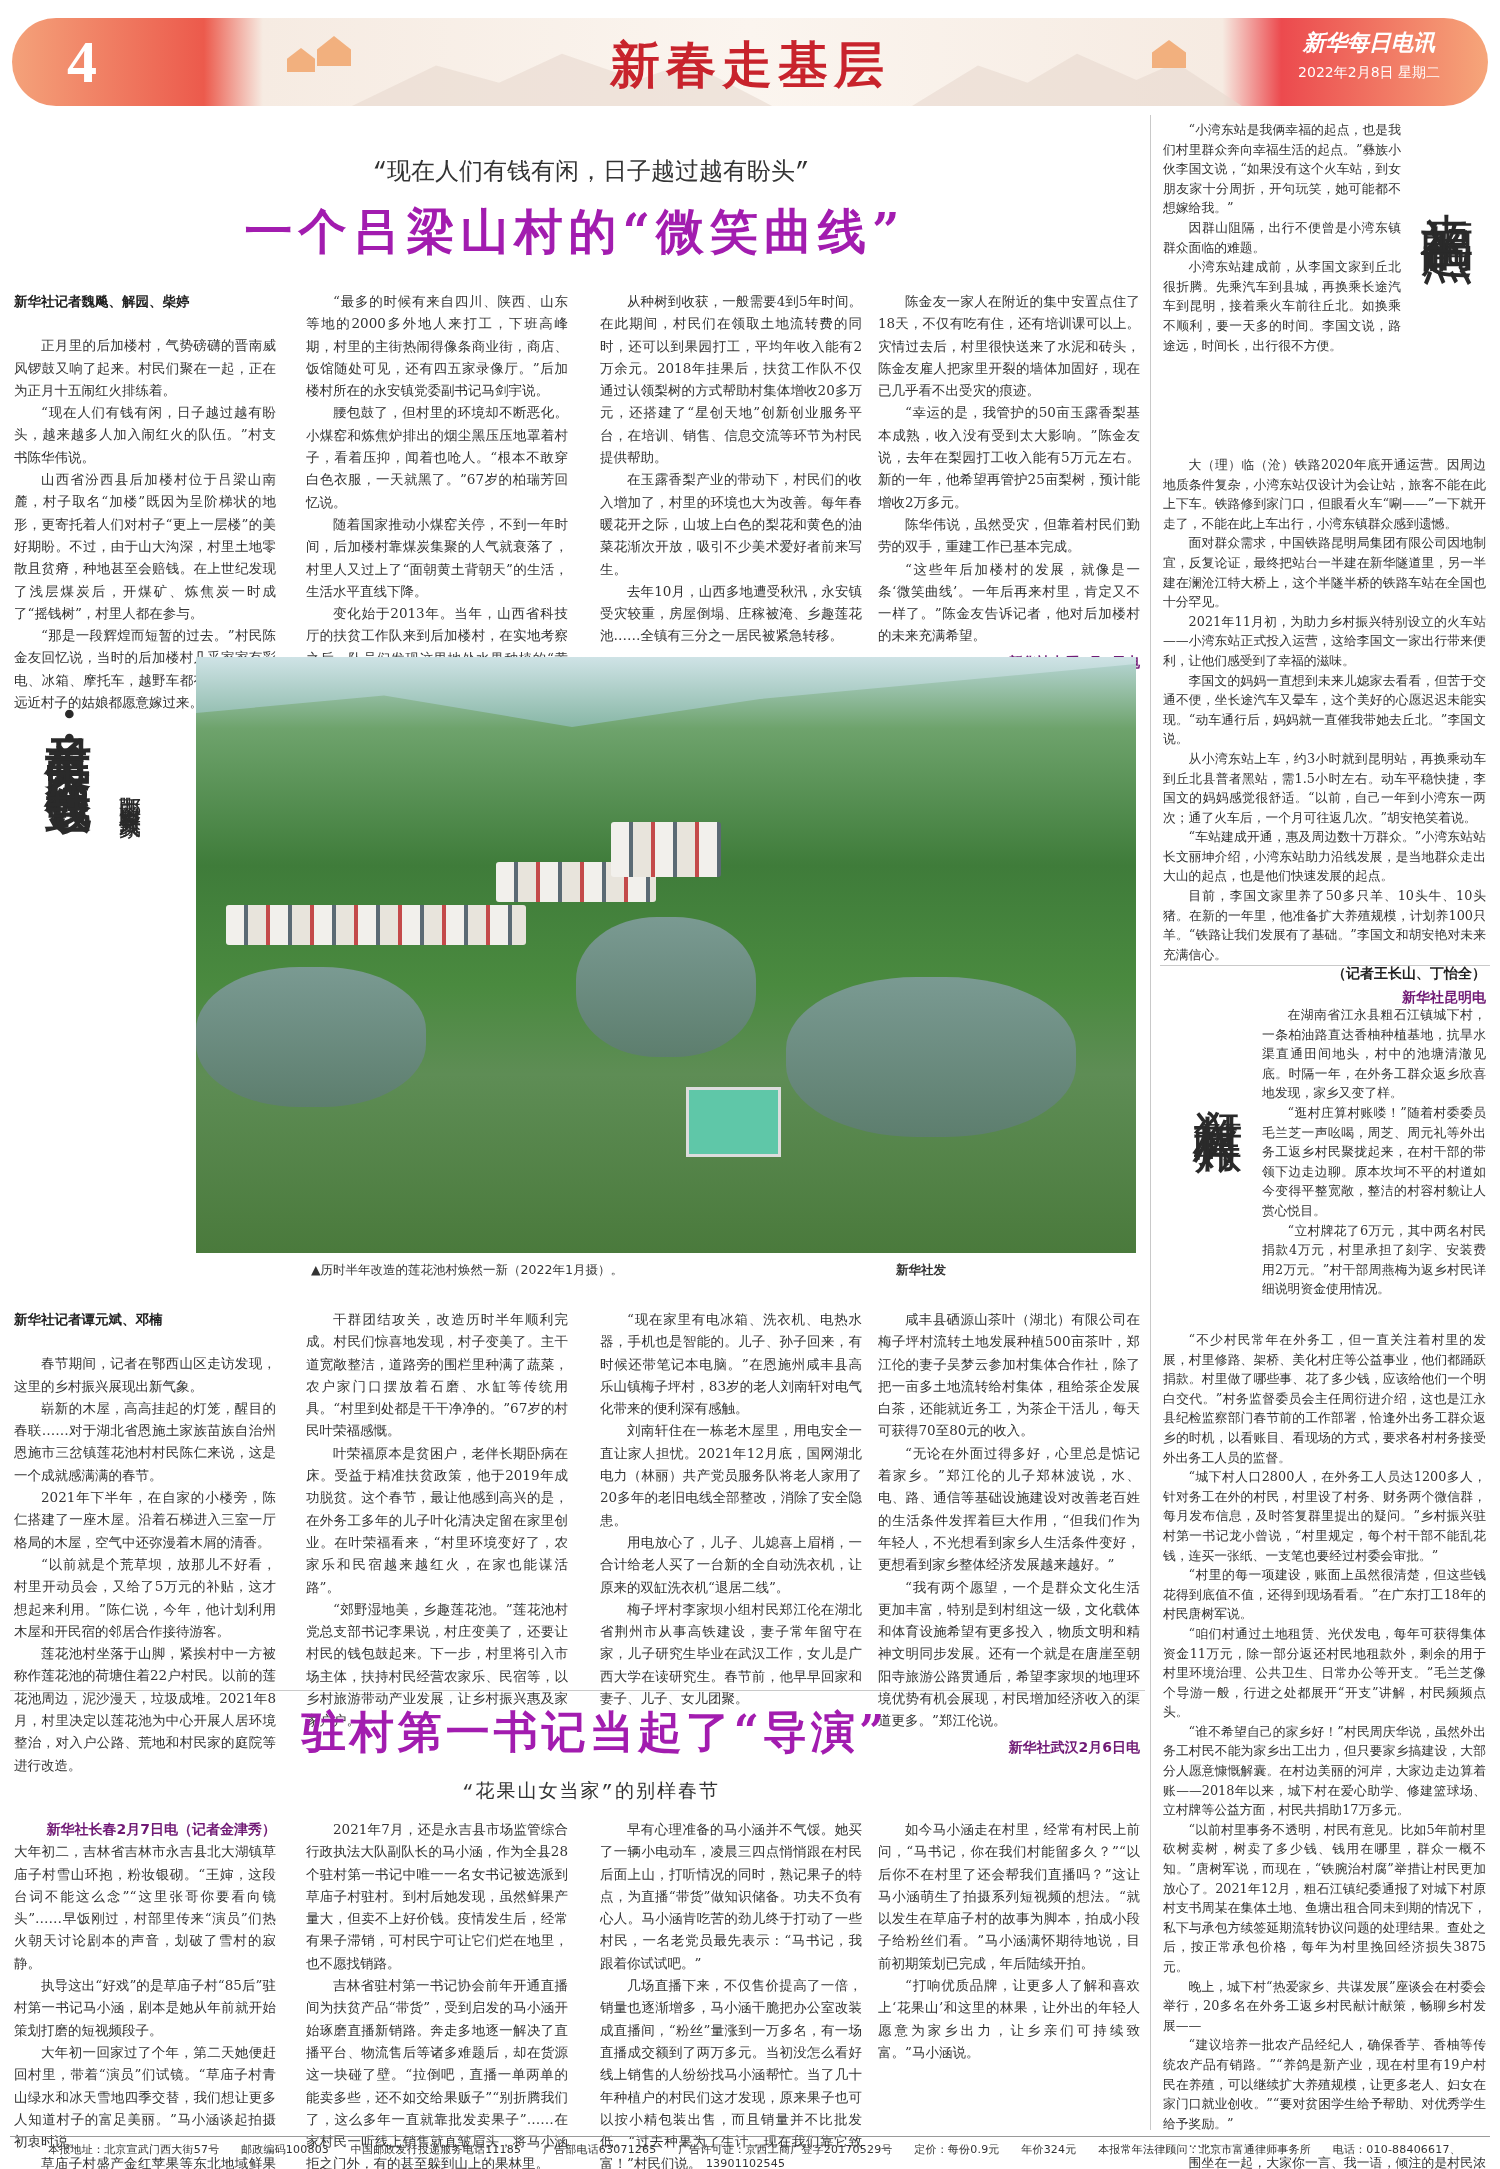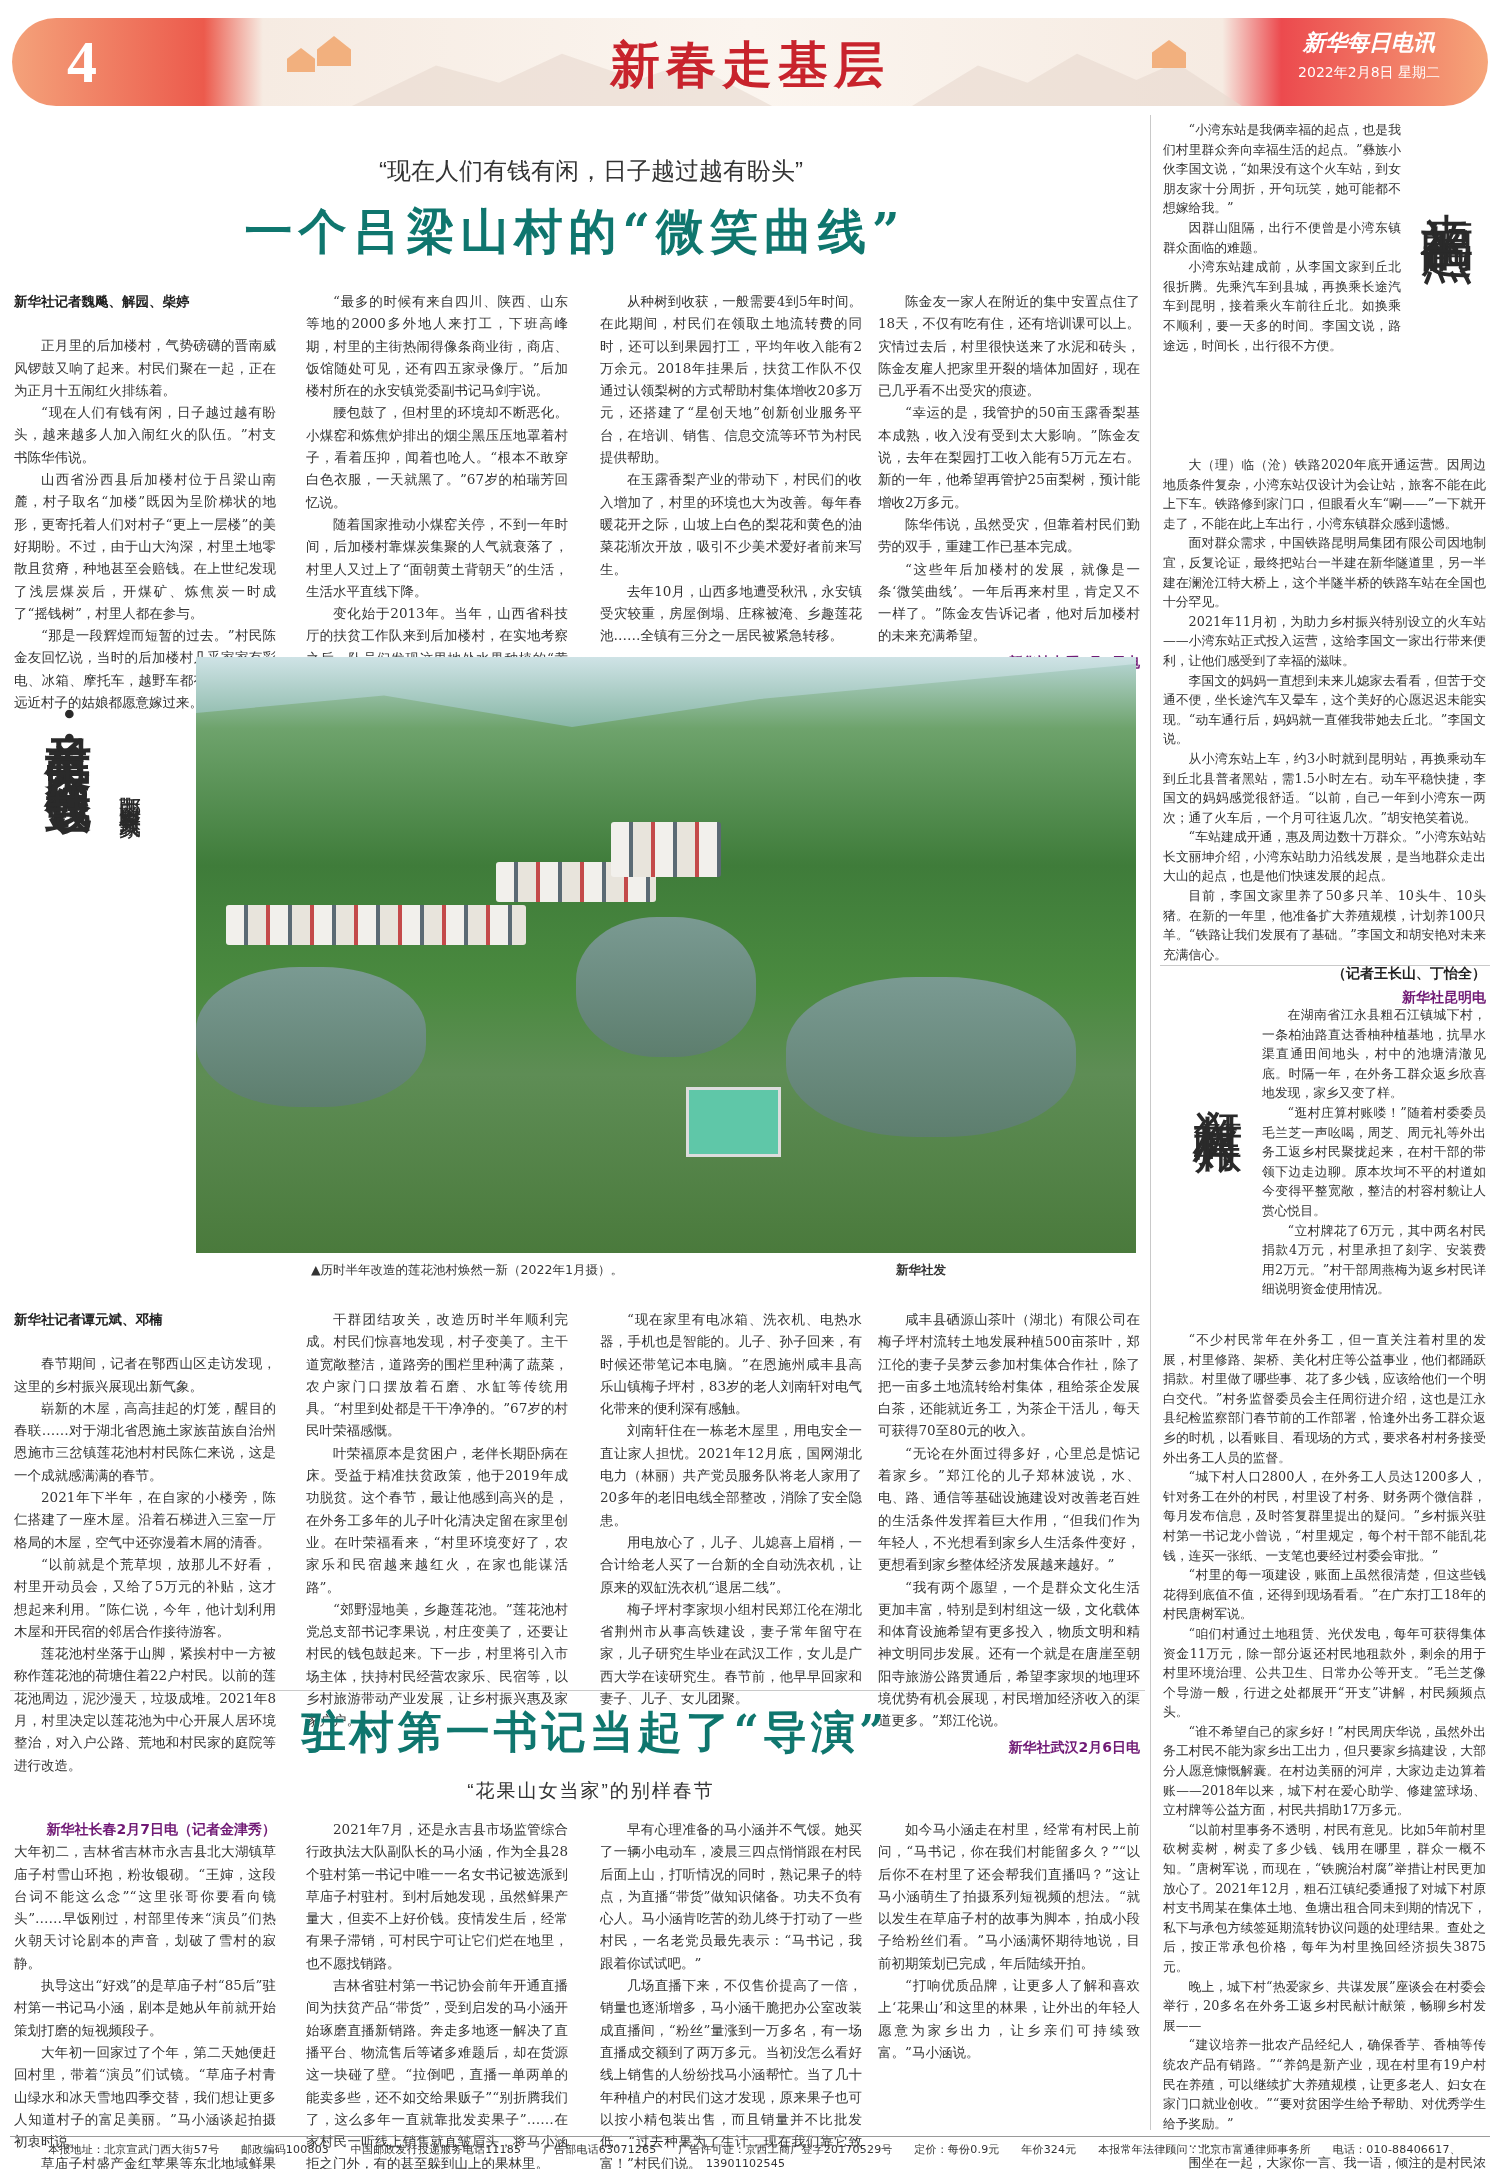--- a/index.html
+++ b/index.html
@@ -18,22 +18,22 @@
   .masthead .brand .brand-name { font-family: "DejaVu Sans", sans-serif; font-weight: bold; font-size: 22px; font-style: italic; }
   .masthead .brand .brand-date { font-family: "DejaVu Sans", sans-serif; font-size: 14px; margin-top: 6px; }
 
   
   .col { position: absolute; font-size: 13.5px; line-height: 22.3px; text-align: justify; color: #333; }
   .col p { text-indent: 2em; }
   .byline { font-family: "DejaVu Sans", sans-serif; font-weight: bold; font-size: 13.5px; color: #222; margin-bottom: 22px; }
   .dateline { font-family: "DejaVu Sans", sans-serif; font-weight: bold; font-size: 14px; text-align: right; color: #701a75; margin-top: 4px; }
   .credit { font-family: "DejaVu Sans", sans-serif; font-weight: bold; font-size: 14px; text-align: right; color: #222; }
 
-  .kicker { position: absolute; font-family: Liberation Sans, sans-serif; text-align: center; color: #333; padding-left: 32px; }
-  .headline { position: absolute; font-family: "DejaVu Serif", serif; font-weight: bold; text-align: center; color: #0f766e; }
+  .kicker { position: absolute; font-family: Liberation Mono, monospace; text-align: center; color: #333; padding-left: 32px; }
+  .headline { position: absolute; font-family: "DejaVu Serif", serif; font-weight: bold; text-align: center; color: #a21caf; }
   .vtitle { position: absolute; writing-mode: vertical-rl; font-family: "DejaVu Serif", serif; color: #2a2a2a; }
 
   
   .photo { position: absolute; left: 196px; top: 657px; width: 940px; height: 596px; overflow: hidden;
     background: linear-gradient(180deg, #b9d7d8 0%, #6ea36c 12%, #3f7c3a 35%, #4a8a3f 55%, #5e8d55 70%, #4a7a3c 100%); }
   .photo .sky { position:absolute; left:0; top:0; width:100%; height:70px; background: linear-gradient(180deg,#cfe3e6,#88b7a6); clip-path: polygon(0 0,100% 0,100% 10%,60% 60%,40% 100%,20% 55%,0 80%); }
   .photo .pond { position: absolute; background: linear-gradient(180deg,#7a9a92,#5d7e6e); border-radius: 45%; }
   .photo .houses { position: absolute; background: repeating-linear-gradient(90deg,#f2f0ec 0 18px,#5b6a74 18px 22px,#e8e4dc 22px 40px,#c44a4a 40px 44px); height: 40px; border-radius: 3px; }
   .photo .pool { position:absolute; background:#5fc7a8; border:3px solid #ddd; }
   .caption { position: absolute; left: 196px; top: 1262px; width: 940px; font-family: "DejaVu Sans", sans-serif; font-size: 12.5px; color: #333; }

